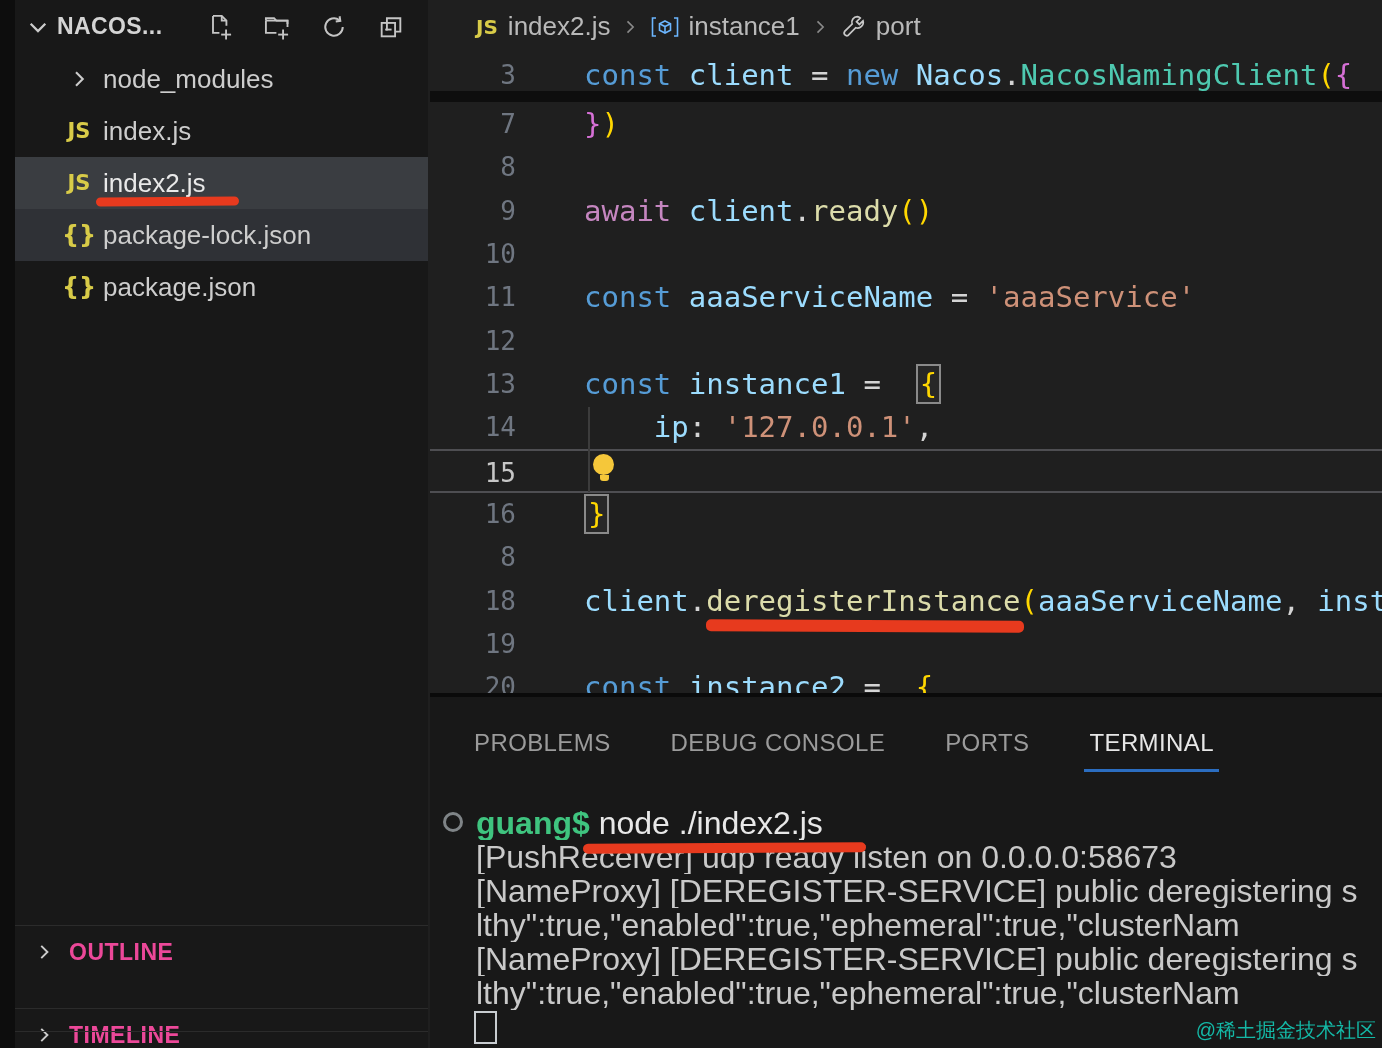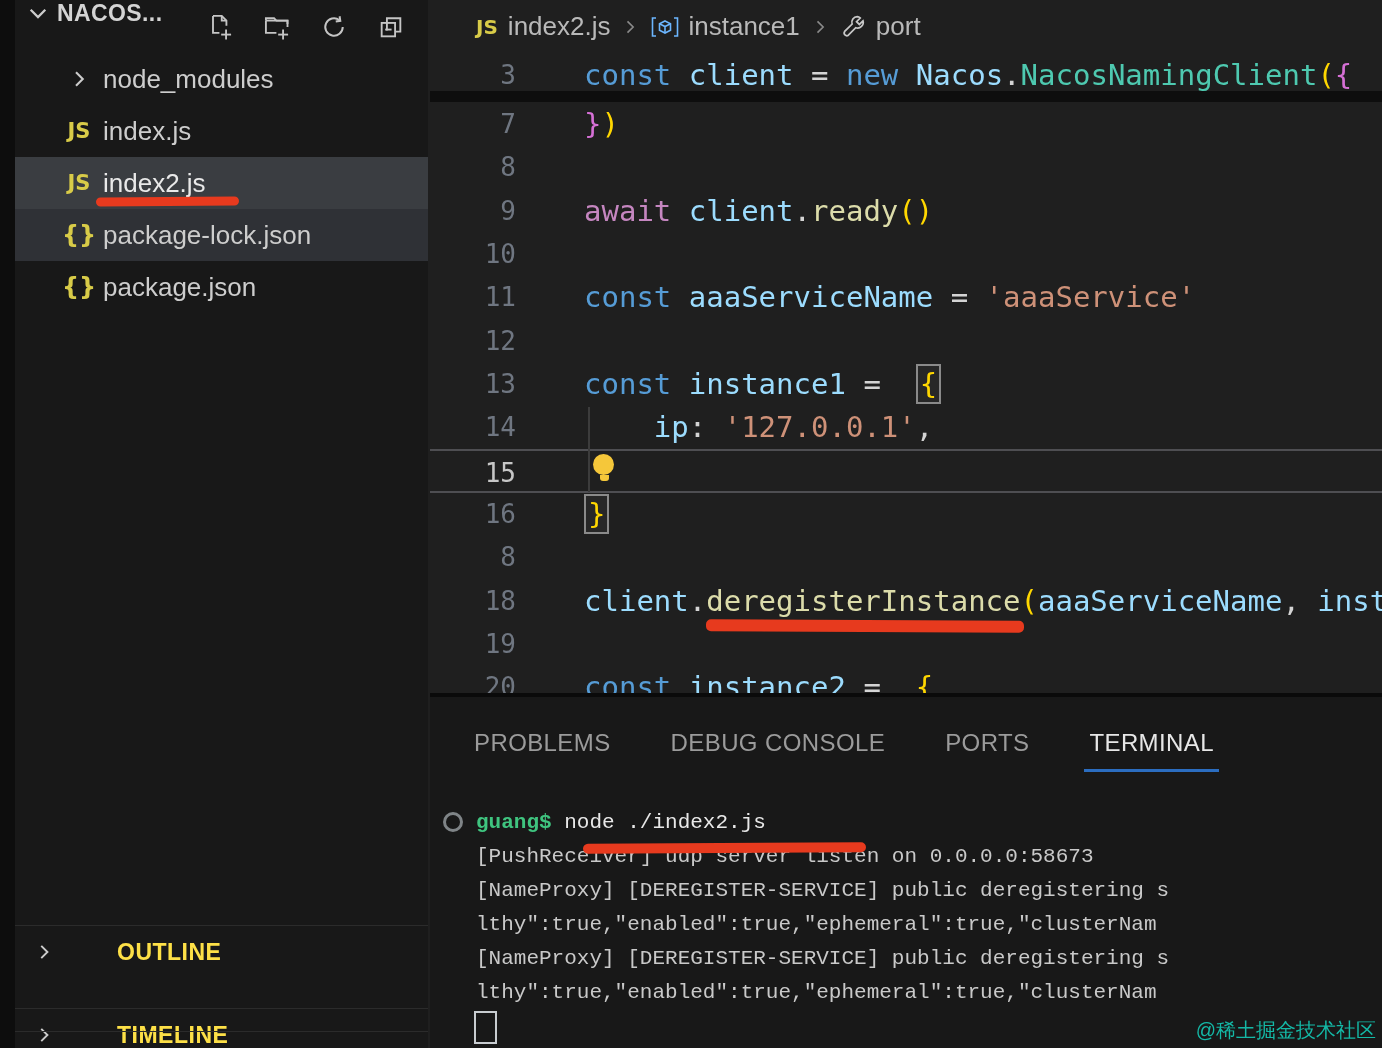--- a/index.html
+++ b/index.html
@@ -4,36 +4,36 @@
 <style>
   html,body{margin:0;padding:0;background:#101010;}
   #stage{position:relative;width:1382px;height:1048px;overflow:hidden;background:#1f1f1f;
          font-family:"Liberation Sans", sans-serif; -webkit-font-smoothing:antialiased;}
 
   
   #rail{position:absolute;left:0;top:0;width:15px;height:1048px;background:#0d0d0d;}
 
   
   #sidebar{position:absolute;left:15px;top:0;width:413px;height:1048px;background:#181818;}
-  #sb-header{position:absolute;left:0;top:0;width:100%;height:53px;display:flex;padding-left:10px;box-sizing:border-box;}
+  #sb-header{position:absolute;left:0;top:0;width:100%;height:53px;display:flex;align-items:center;padding-left:10px;box-sizing:border-box;}
   #sb-title{font-size:23px;font-weight:bold;color:#d4d4d4;letter-spacing:.4px;margin-left:6px;flex:0 0 auto;}
   #sb-actions{display:flex;align-items:center;margin-left:auto;margin-right:22px;gap:27px;}
   .sb-act{width:30px;height:30px;display:flex;align-items:center;justify-content:center;cursor:pointer;}
   .tree{position:absolute;left:0;top:53px;width:100%;}
   .trow{position:relative;height:52px;display:flex;align-items:center;padding-left:48px;box-sizing:border-box;color:#cdcdcd;font-size:26px;cursor:pointer;}
   .trow .ticon{position:absolute;left:42px;top:0;height:52px;width:44px;display:flex;align-items:center;justify-content:center;}
   .trow .tlabel{margin-left:40px;}
   .trow.selected{background:#3a3d41;color:#e9e9e9;}
   .trow.hover{background:#2f3136;}
   .badge{font-family:"DejaVu Sans", sans-serif;font-weight:bold;color:#d8cb48;}
   .badge.js{font-size:21px;letter-spacing:0;}
   .badge.json{font-size:24px;}
   .marker{position:absolute;background:#e73a1e;border-radius:5px;}
   #marker-file{left:81px;top:197px;width:143px;height:9px;transform:rotate(-.4deg);}
-  .sb-section{position:absolute;left:0;width:100%;height:53px;border-top:1px solid #2b2b2b;display:flex;align-items:center;padding-left:18px;box-sizing:border-box;color:#fde047;font-size:23px;font-weight:bold;letter-spacing:.5px;cursor:pointer;gap:48px;}
+  .sb-section{position:absolute;left:0;width:100%;height:53px;border-top:1px solid #2b2b2b;display:flex;align-items:center;padding-left:18px;box-sizing:border-box;color:#ec4899;font-size:23px;font-weight:bold;letter-spacing:.5px;cursor:pointer;}
   .sb-section .seclabel{margin-left:14px;}
   #sec-outline{top:925px;}
   #sec-timeline{top:978px;margin-top:30px;}
   #sb-bottom{position:absolute;left:0;top:1031px;width:100%;height:17px;border-top:1px solid #2b2b2b;}
 
   
   #editor{position:absolute;left:430px;top:0;width:952px;height:697px;background:#1f1f1f;overflow:hidden;}
   #breadcrumb{position:absolute;left:0;top:0;width:100%;height:53px;display:flex;align-items:center;padding-left:46px;box-sizing:border-box;color:#b9b9b9;font-size:26px;}
   .bc-item{display:flex;align-items:center;cursor:pointer;}
   .bc-sep{margin:0 10px;display:flex;align-items:center;}
@@ -56,21 +56,21 @@
   #bulb .base{width:9px;height:6px;background:#f5c73a;margin:0 auto;border-radius:0 0 3px 3px;}
   #marker-code{left:276px;top:620px;width:318px;height:12px;transform:rotate(.25deg);}
   #editor-cut{position:absolute;left:0;top:693px;width:100%;height:4px;background:#0a0a0a;}
 
   
   #panel{position:absolute;left:430px;top:697px;width:952px;height:351px;background:#181818;}
   #ptabs{position:absolute;left:39px;top:26px;display:flex;}
   .ptab{margin-right:50px;padding:6px 5px 12px;font-size:24px;letter-spacing:.4px;color:#9b9b9b;cursor:pointer;border-bottom:3px solid transparent;}
   .ptab.active{color:#e7e7e7;border-bottom-color:#2b6dc0;}
   #term{position:absolute;left:0;top:109px;width:100%;cursor:text;}
-  .trmline{position:relative;height:34px;line-height:34px;padding-left:46px;font-family:Liberation Mono, monospace;font-size:21px;color:#c9c9c9;white-space:pre;overflow:hidden;}
+  .trmline{position:relative;height:34px;line-height:34px;padding-left:46px;font-family:Liberation Sans, sans-serif;font-size:32px;color:#c9c9c9;white-space:pre;overflow:hidden;}
   #prompt{color:#3fc47f;font-weight:bold;}
   #cmd{color:#e8e8e8;}
   #term-deco{position:absolute;left:13px;top:115px;width:20px;height:20px;border:3px solid #7f8487;border-radius:50%;box-sizing:border-box;}
   #marker-cmd{left:153px;top:146px;width:283px;height:10px;transform:rotate(-.3deg);}
   #cursor{position:absolute;left:44px;top:314px;width:19px;height:29px;border:2px solid #c8ccd0;}
   #watermark{position:absolute;right:6px;top:320px;font-size:20px;color:#14b8a6;}
   svg{display:block;}
 </style>
 </head>
 <body>
@@ -237,21 +237,21 @@
     <div id="ptabs">
         <div class="ptab">PROBLEMS</div>
         <div class="ptab">DEBUG CONSOLE</div>
         <div class="ptab">PORTS</div>
         <div class="ptab active">TERMINAL</div>
       </div>
     <div id="term-deco"></div>
     <div id="term">
       <div class="trmline"><span id="prompt">guang$</span><span> </span><span id="cmd">node ./index2.js</span></div>
       <div id="term-out">
-          <div class="trmline">[PushReceiver] udp server listen on 0.0.0.0:58673</div>
+          <div class="trmline">[PushReceiver] udp ready listen on 0.0.0.0:58673</div>
           <div class="trmline">[NameProxy] [DEREGISTER-SERVICE] public deregistering s</div>
           <div class="trmline">lthy":true,"enabled":true,"ephemeral":true,"clusterNam</div>
           <div class="trmline">[NameProxy] [DEREGISTER-SERVICE] public deregistering s</div>
           <div class="trmline">lthy":true,"enabled":true,"ephemeral":true,"clusterNam</div>
         </div>
     </div>
     <div class="marker" id="marker-cmd"></div>
     <div id="cursor"></div>
     <div id="watermark">@稀土掘金技术社区</div>
   </div>

